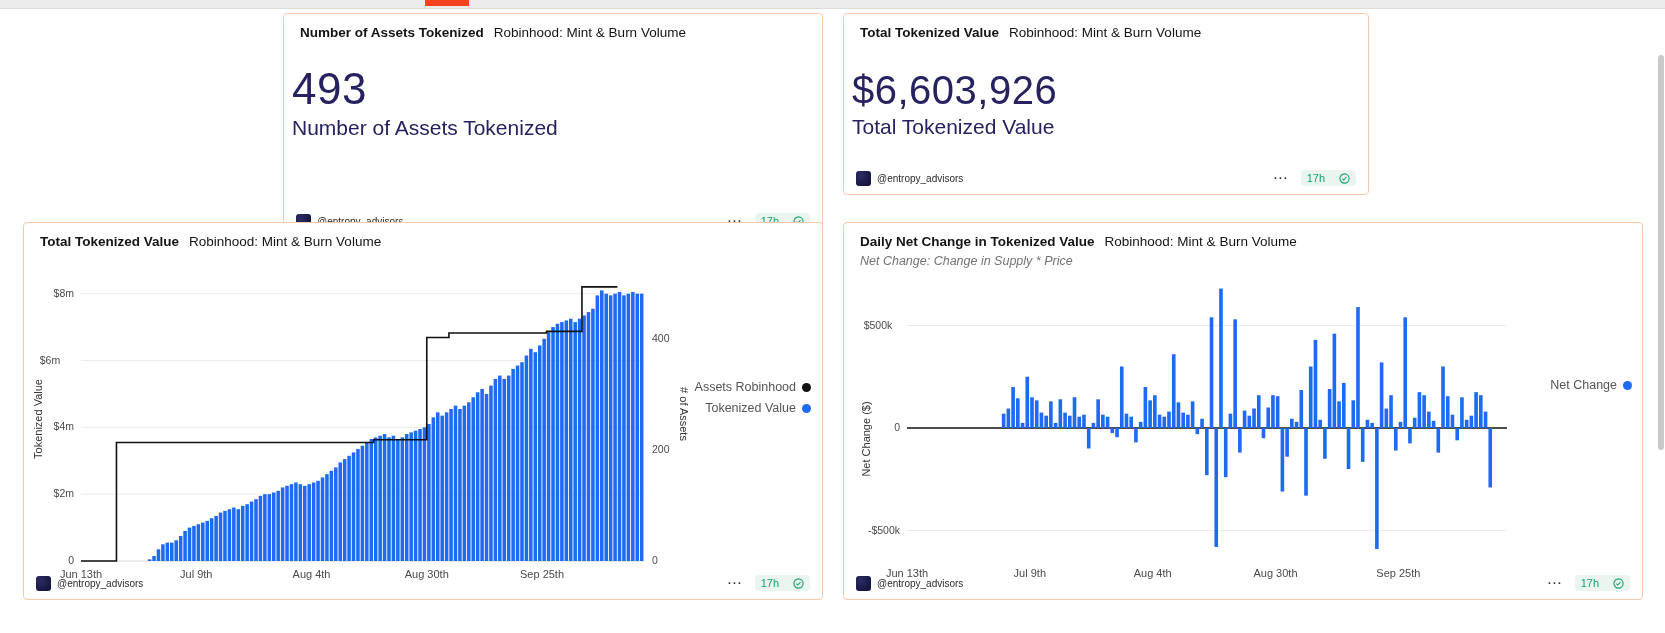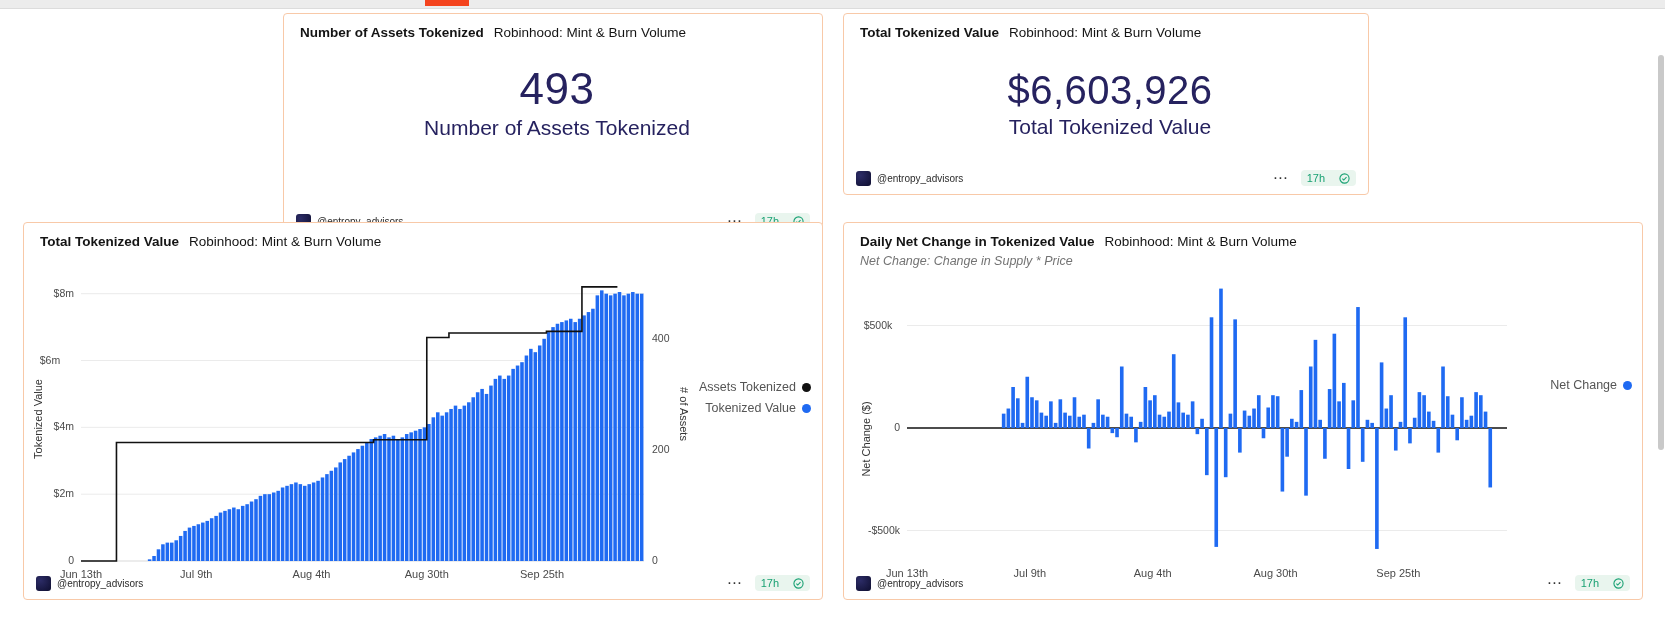--- a/index.html
+++ b/index.html
@@ -16,21 +16,21 @@
   #card-a{left:283px;top:13px;width:540px;height:225px;}
   #card-b{left:843px;top:13px;width:526px;height:182px;}
   #card-c{left:23px;top:222px;width:800px;height:378px;}
   #card-d{left:843px;top:222px;width:800px;height:378px;}
 
   .card-title{position:absolute;left:16px;top:11px;font-size:13.5px;color:#141414;white-space:nowrap;}
   .t-bold{font-weight:700;}
   .t-sub{margin-left:10px;font-weight:400;}
   .chart-note{position:absolute;left:16px;top:31px;font-size:12.5px;font-style:italic;color:#737373;}
 
-  .counter-wrap{position:absolute;left:8px;right:0;text-align:center;color:#26225f;}
+  .counter-wrap{position:absolute;left:8px;right:0;text-align:left;color:#26225f;}
   #card-a .counter-wrap{top:52px;}
   #card-b .counter-wrap{top:55px;}
   .counter-value{font-size:44px;font-weight:500;letter-spacing:.5px;line-height:1.05;}
   #card-b .counter-value{font-size:40px;}
   .counter-label{font-size:21px;font-weight:500;margin-top:4px;}
 
   .footer{position:absolute;left:12px;right:12px;bottom:7px;display:flex;justify-content:space-between;align-items:center;height:18px;}
   .handle{display:flex;align-items:center;gap:6px;font-size:10px;color:#2b2b2b;}
   .avatar{width:15px;height:15px;border-radius:3px;background:radial-gradient(circle at 30% 30%,#2c2c66,#0e0e30);}
   .foot-right{display:flex;align-items:center;gap:12px;}
@@ -243,21 +243,21 @@
       <div class="tick" style="left: 27px; top: 345px; width: 60px; text-align: center; font-size: 11px;">Jun 13th</div>
       <div class="tick" style="left: 142.26px; top: 345px; width: 60px; text-align: center; font-size: 11px;">Jul 9th</div>
       <div class="tick" style="left: 257.52px; top: 345px; width: 60px; text-align: center; font-size: 11px;">Aug 4th</div>
       <div class="tick" style="left: 372.78px; top: 345px; width: 60px; text-align: center; font-size: 11px;">Aug 30th</div>
       <div class="tick" style="left: 488.039px; top: 345px; width: 60px; text-align: center; font-size: 11px;">Sep 25th</div>
       <div class="axis-label" style="left: -41px; top: 190px; width: 110px; transform: rotate(-90deg);">Tokenized Value</div>
       <div class="axis-label" style="left: 620px; top: 185px; width: 80px; transform: rotate(90deg);"># of Assets</div>
     </div>
   <div class="legend" id="legendC">
       <div class="legend-row">
-        <span>Assets Tokenized</span>
+        <span>Assets Robinhood</span>
         <span class="legend-dot" style="background: rgb(17, 17, 17);"></span>
       </div>
       <div class="legend-row">
         <span>Tokenized Value</span>
         <span class="legend-dot" style="background: rgb(31, 106, 242);"></span>
       </div>
     </div>
   <div class="footer">
     <div class="handle">
       <span class="avatar"></span>

